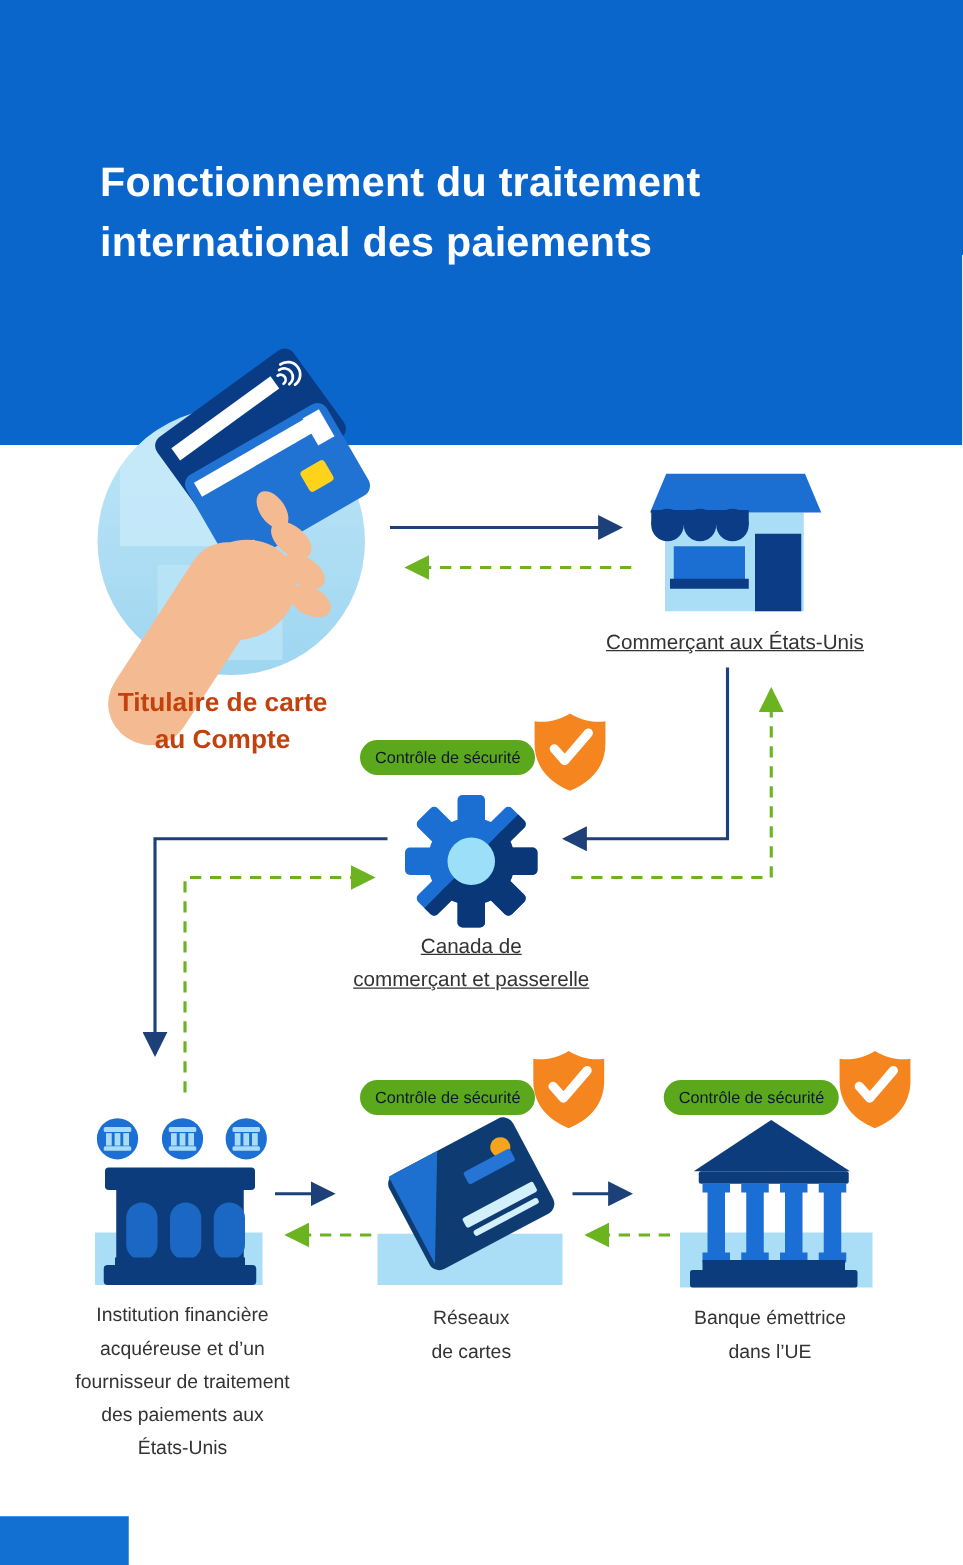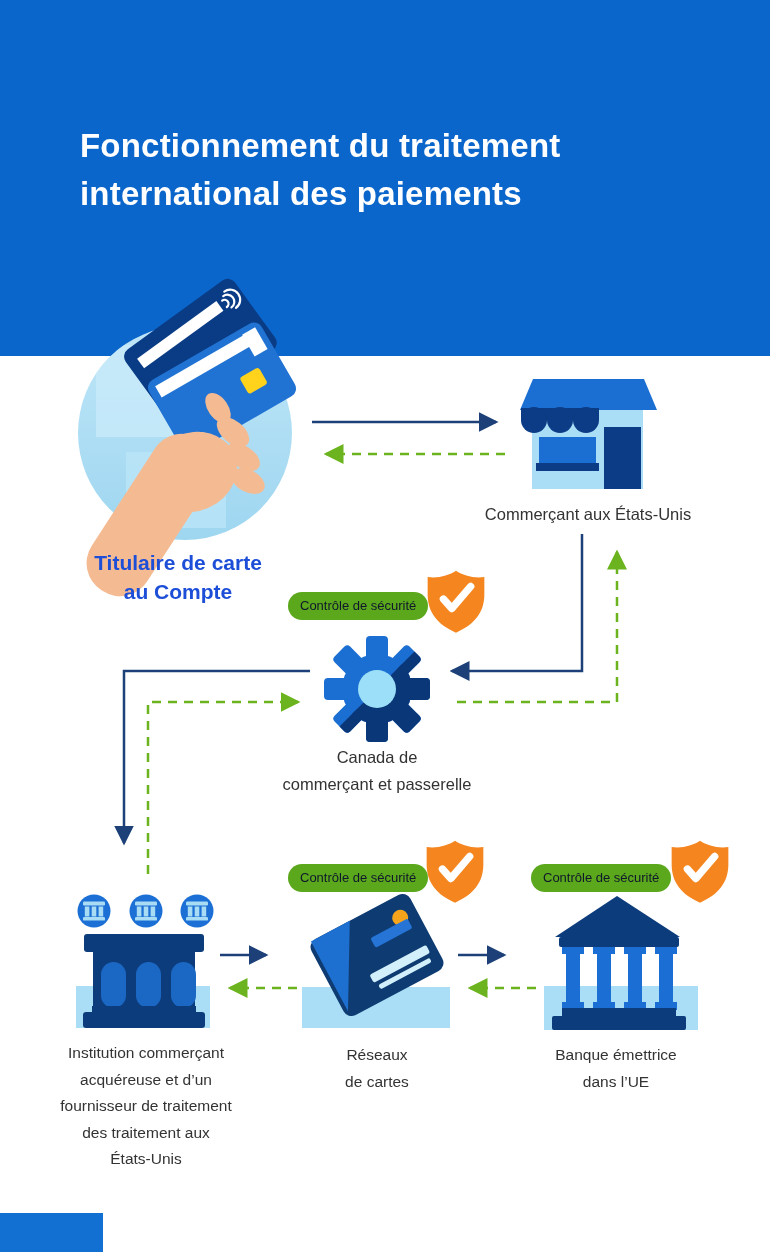--- a/index.html
+++ b/index.html
@@ -3,23 +3,23 @@
 <meta charset="utf-8">
 <style>
   html,body{margin:0;padding:0;background:#fff;}
   .stage{position:relative;width:770px;height:1252px;background:#ffffff;overflow:hidden;
          font-family:"Liberation Sans",sans-serif;}
   .header{position:absolute;left:0;top:0;width:770px;height:356px;background:#0B66CB;}
   .title{position:absolute;left:80px;top:122px;color:#ffffff;font-size:33px;line-height:48px;
          font-weight:700;letter-spacing:.2px;}
   .art{position:absolute;left:0;top:0;}
   .label{position:absolute;color:#333333;font-size:16px;line-height:27px;text-align:center;}
-  .label.big{font-size:16.5px;}
+  .label.big{font-size:16.5px;text-decoration:underline;}
   .label.small{font-size:15.5px;line-height:26.5px;}
-  .label.navy{color:#1d4ed8;font-weight:700;font-size:21px;line-height:29px;}
+  .label.navy{color:#c2410c;font-weight:700;font-size:21px;line-height:29px;}
   .pill{position:absolute;height:28px;border-radius:14px;background:#5CA81D;color:#0f172a;
         font-size:13px;line-height:28px;padding:0 12px;white-space:nowrap;text-align:center;}
   .corner-square{position:absolute;left:0;top:1213px;width:103px;height:39px;background:#1270D3;}
 </style>
 </head>
 <body>
 
 <div class="stage">
 
   <div class="header">
@@ -205,24 +205,24 @@
   <div class="label big" style="left:458px;top:501px;width:260px;">
     <div>Commerçant aux États-Unis</div>
   </div>
 
   <div class="label big" style="left:257px;top:744px;width:240px;">
     <div>Canada de</div>
     <div>commerçant et passerelle</div>
   </div>
 
   <div class="label small" style="left:36px;top:1040px;width:220px;">
-    <div>Institution commerçant</div>
+    <div>Institution financière</div>
     <div>acquéreuse et d’un</div>
     <div>fournisseur de traitement</div>
-    <div>des traitement aux</div>
+    <div>des paiements aux</div>
     <div>États-Unis</div>
   </div>
 
   <div class="label small" style="left:506px;top:1042px;width:220px;">
     <div>Banque émettrice</div>
     <div>dans l’UE</div>
   </div>
 
   <div class="label small" style="left:307px;top:1042px;width:140px;">
     <div>Réseaux</div>

